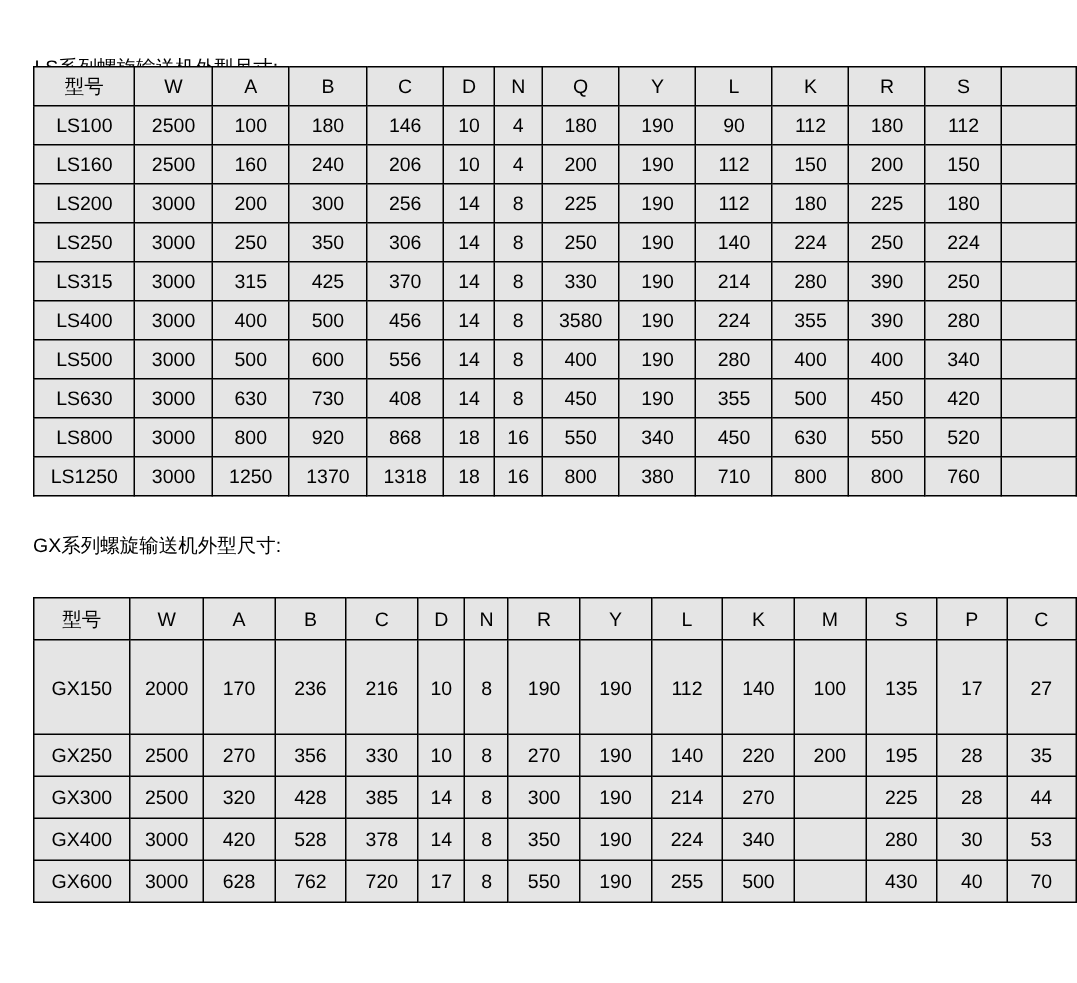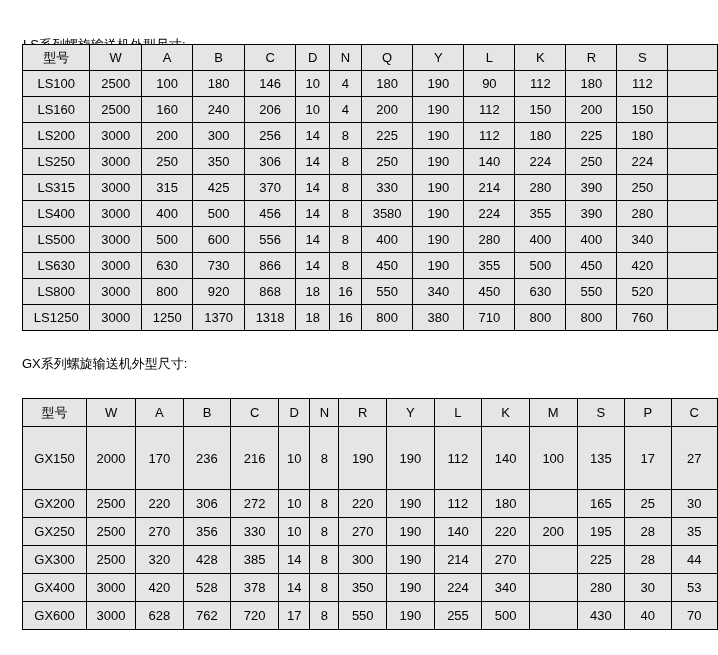--- a/index.html
+++ b/index.html
@@ -232,21 +232,21 @@
             <td class="mid-col">400</td>
             <td class="mid-col">400</td>
             <td class="mid-col">340</td>
             <td class="mid-col"></td>
           </tr>
           <tr>
             <td class="model-col">LS630</td>
             <td class="w-col">3000</td>
             <td class="mid-col">630</td>
             <td class="mid-col">730</td>
-            <td class="mid-col">866</td>
+            <td class="mid-col">408</td>
             <td class="d-col">14</td>
             <td class="n-col">8</td>
             <td class="mid-col">450</td>
             <td class="mid-col">190</td>
             <td class="mid-col">355</td>
             <td class="mid-col">500</td>
             <td class="mid-col">450</td>
             <td class="mid-col">420</td>
             <td class="mid-col"></td>
           </tr>
@@ -321,37 +321,20 @@
             <td class="mid-col">190</td>
             <td class="mid-col">190</td>
             <td class="mid-col">112</td>
             <td class="mid-col">140</td>
             <td class="mid-col">100</td>
             <td class="mid-col">135</td>
             <td class="mid-col">17</td>
             <td class="mid-col">27</td>
           </tr>
           <tr>
-            <td class="model-col">GX200</td>
-            <td class="w-col">2500</td>
-            <td class="mid-col">220</td>
-            <td class="mid-col">306</td>
-            <td class="mid-col">272</td>
-            <td class="d-col">10</td>
-            <td class="n-col">8</td>
-            <td class="mid-col">220</td>
-            <td class="mid-col">190</td>
-            <td class="mid-col">112</td>
-            <td class="mid-col">180</td>
-            <td class="mid-col"></td>
-            <td class="mid-col">165</td>
-            <td class="mid-col">25</td>
-            <td class="mid-col">30</td>
-          </tr>
-          <tr>
             <td class="model-col">GX250</td>
             <td class="w-col">2500</td>
             <td class="mid-col">270</td>
             <td class="mid-col">356</td>
             <td class="mid-col">330</td>
             <td class="d-col">10</td>
             <td class="n-col">8</td>
             <td class="mid-col">270</td>
             <td class="mid-col">190</td>
             <td class="mid-col">140</td>

